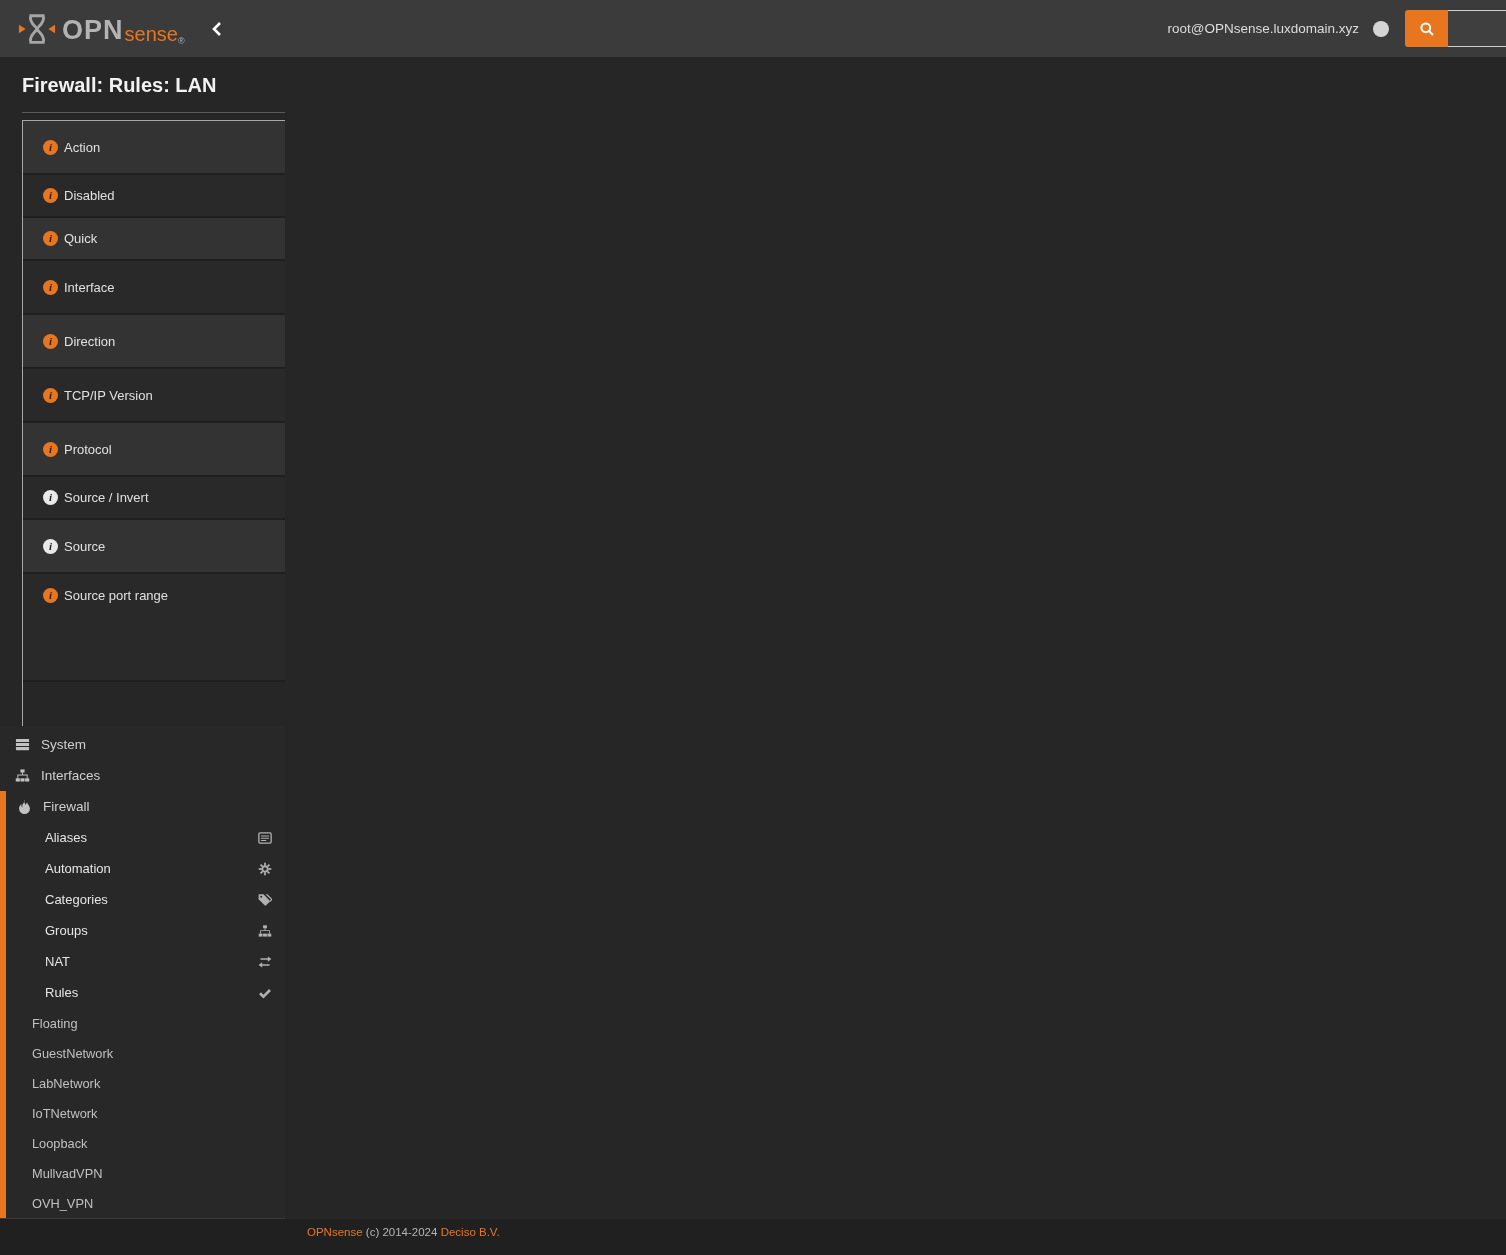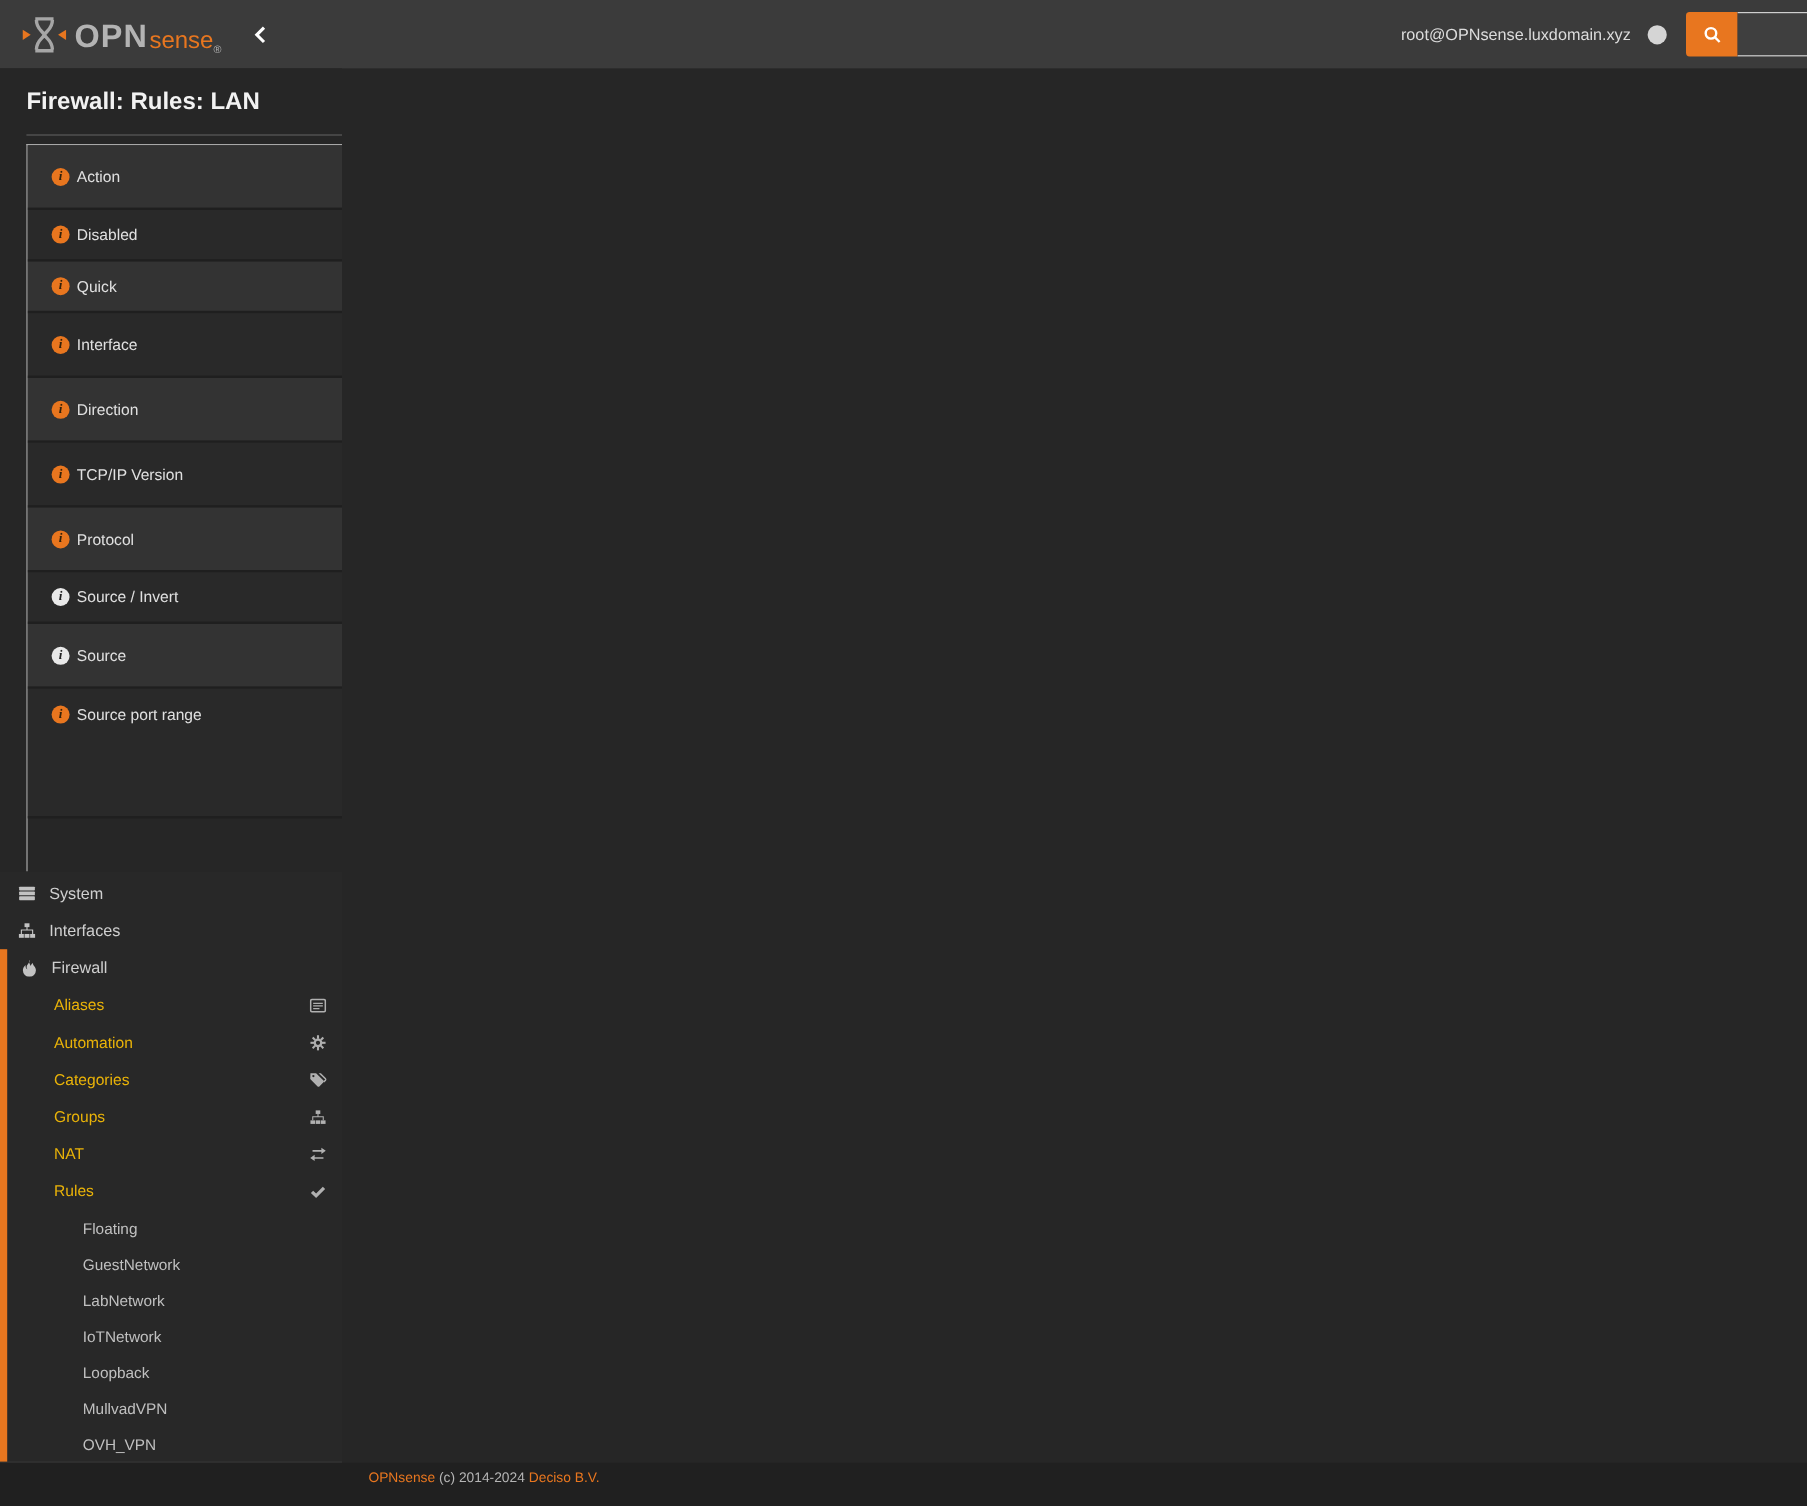--- a/index.html
+++ b/index.html
@@ -23,24 +23,24 @@
     border-left:none; color:#eee; font-size:13px; padding:0 8px; margin-right:-52px; outline:none; }
 
   
   .sidebar { background:#282828; width:285px; grid-row:2; overflow:hidden; display:flex; flex-direction:column; }
   .menu { border-bottom:1px solid #3a3a3a; padding-top:3px; }
   .mi { display:flex; align-items:center; height:31px; color:#cfcfcf; font-size:13.5px; cursor:pointer; position:relative; }
   .mi .ic { width:20px; display:flex; justify-content:center; margin:0 9px 0 12px; color:#c2c2c2; }
   .mi .ic svg { width:15px; height:15px; }
   .fw-wrap { border-left:6px solid #e8761f; }
   .fw-wrap .mi .ic { margin-left:8px; }
-  .sub .mi { padding-left:39px; color:#eab308; font-size:13px; }
+  .sub .mi { padding-left:39px; color:#e5e5e5; font-size:13px; }
   .sub .ric { position:absolute; right:13px; color:#b0b0b0; display:flex; }
   .sub .ric svg { width:14px; height:14px; }
-  .sub2 .mi { padding-left:63px; font-size:12.8px; color:#c0c0c0; height:30px; }
+  .sub2 .mi { padding-left:26px; font-size:12.8px; color:#c0c0c0; height:30px; }
   .mi.active { background:#3f3f3f; color:#fff; }
 
   
   .mainwrap { grid-row:2; grid-column:1; display:grid; grid-template-columns:285px 1221px; }
   .main { background:#262626; padding-left:22px; overflow:hidden; }
   .page-title { color:#f2f2f2; font-size:20px; font-weight:700; margin-top:17px; }
   .title-hr { border-bottom:1px solid #5a5a5a; margin-top:15px; }
 
   .panel { margin-top:7px; border:1px solid #a8a8a8; border-right:none; height:1098px; overflow:hidden; }
   .phead { height:48px; background:#292929; display:flex; align-items:center; padding-left:20px;

